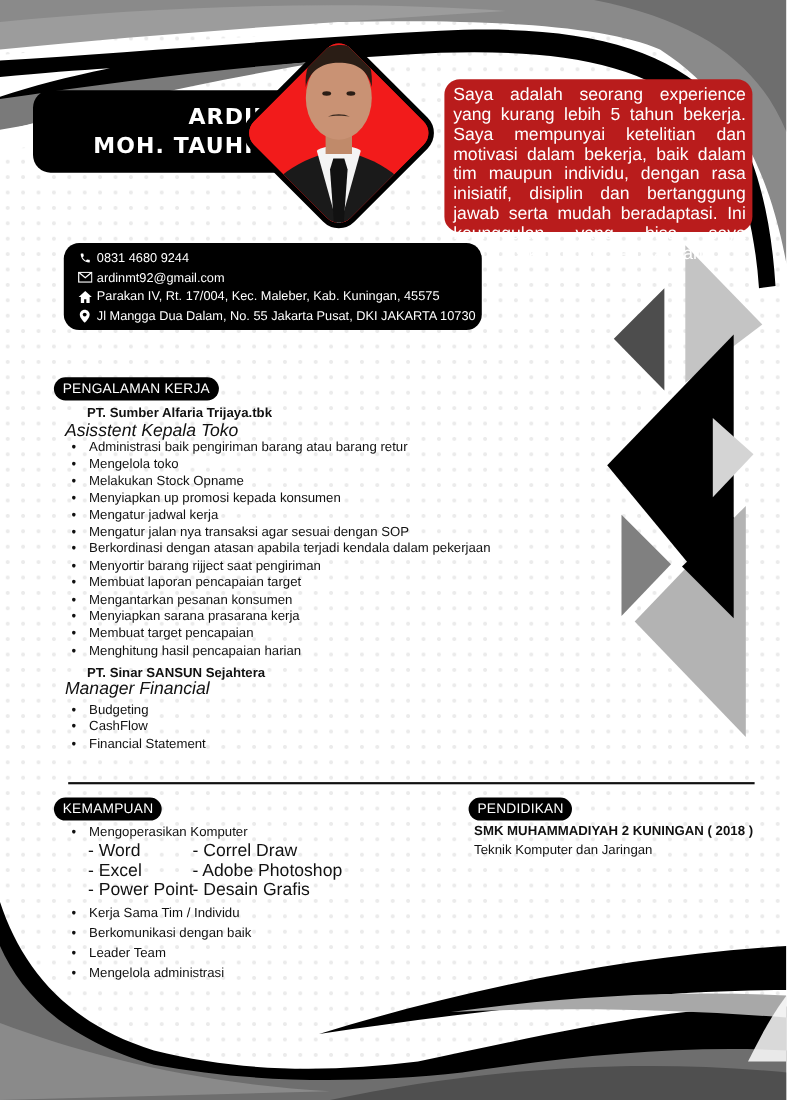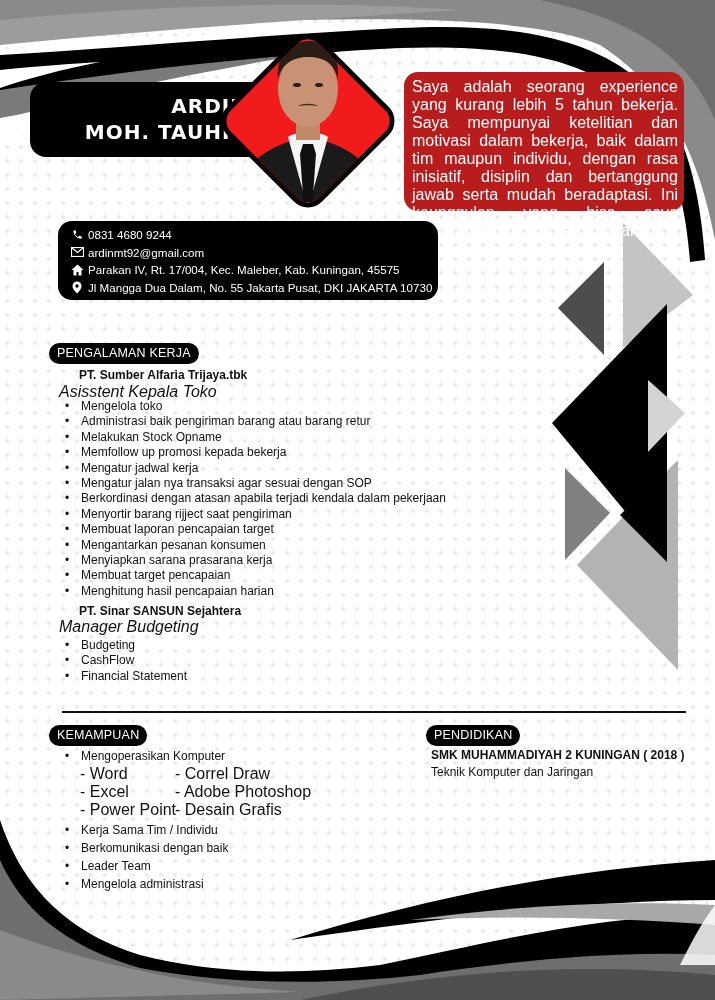--- a/index.html
+++ b/index.html
@@ -138,37 +138,37 @@
     </span>
     <span>Jl Mangga Dua Dalam, No. 55 Jakarta Pusat, DKI JAKARTA 10730</span>
   </div>
 </div>
 
 <div class="pill" style="left:49px; top:343px;">PENGALAMAN KERJA</div>
 
 <div class="company" style="left:59px; top:368px;">PT. Sumber Alfaria Trijaya.tbk</div>
 <div class="role" style="left:59px; top:383px;">Asisstent Kepala Toko</div>
 <ul class="bl" style="left:57px; top:399px;">
+  <li>Administrasi baik pengiriman barang atau barang retur</li>
   <li>Mengelola toko</li>
-  <li>Administrasi baik pengiriman barang atau barang retur</li>
   <li>Melakukan Stock Opname</li>
-  <li>Memfollow up promosi kepada bekerja</li>
+  <li>Menyiapkan up promosi kepada konsumen</li>
   <li>Mengatur jadwal kerja</li>
   <li>Mengatur jalan nya transaksi agar sesuai dengan SOP</li>
   <li>Berkordinasi dengan atasan apabila terjadi kendala dalam pekerjaan</li>
   <li>Menyortir barang rijject saat pengiriman</li>
   <li>Membuat laporan pencapaian target</li>
   <li>Mengantarkan pesanan konsumen</li>
   <li>Menyiapkan sarana prasarana kerja</li>
   <li>Membuat target pencapaian</li>
   <li>Menghitung hasil pencapaian harian</li>
 </ul>
 
 <div class="company" style="left:59px; top:604px;">PT. Sinar SANSUN Sejahtera</div>
-<div class="role" style="left:59px; top:618px;">Manager Budgeting</div>
+<div class="role" style="left:59px; top:618px;">Manager Financial</div>
 <ul class="bl" style="left:57px; top:638px;">
   <li>Budgeting</li>
   <li>CashFlow</li>
   <li>Financial Statement</li>
 </ul>
 
 <div class="hr"></div>
 
 <div class="pill" style="left:49px; top:725px;">KEMAMPUAN</div>
 <ul class="bl" style="left:57px; top:749px;">

